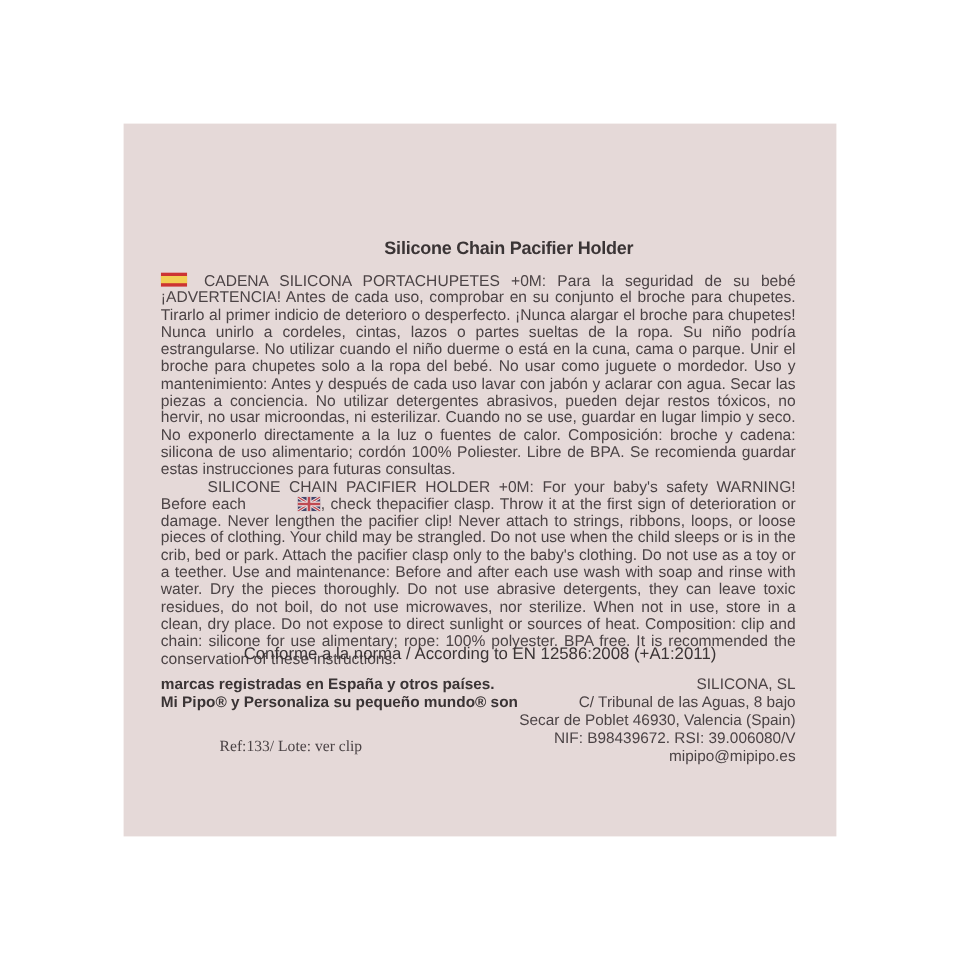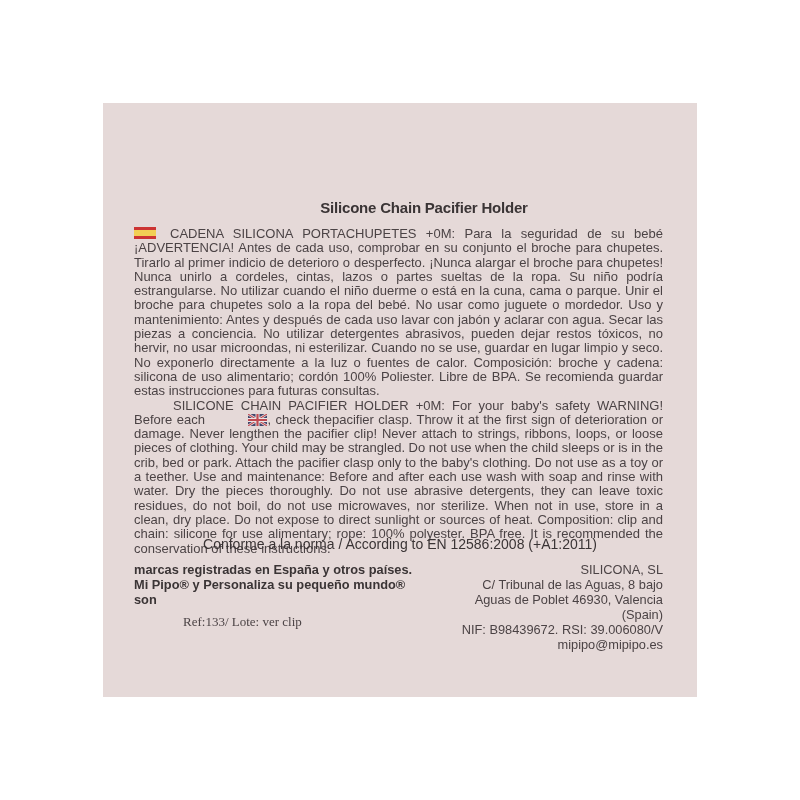--- a/index.html
+++ b/index.html
@@ -102,21 +102,21 @@
   <div class="compliance">Conforme a la norma / According to EN 12586:2008 (+A1:2011)</div>
 
   <div class="cols">
     <div class="trademark">
       <div>marcas registradas en España y otros países.</div>
       <div>Mi Pipo® y Personaliza su pequeño mundo® son</div>
     </div>
     <div class="company">
       <div>SILICONA, SL</div>
       <div>C/ Tribunal de las Aguas, 8 bajo</div>
-      <div>Aguas de Poblet 46930, Valencia (Spain)</div>
+      <div>Secar de Poblet 46930, Valencia (Spain)</div>
       <div>NIF: B98439672. RSI: 39.006080/V</div>
       <div>mipipo@mipipo.es</div>
     </div>
   </div>
 
   <div class="ref-line">Ref:133/ Lote: ver clip</div>
 
 </div>
 
 </body></html>

